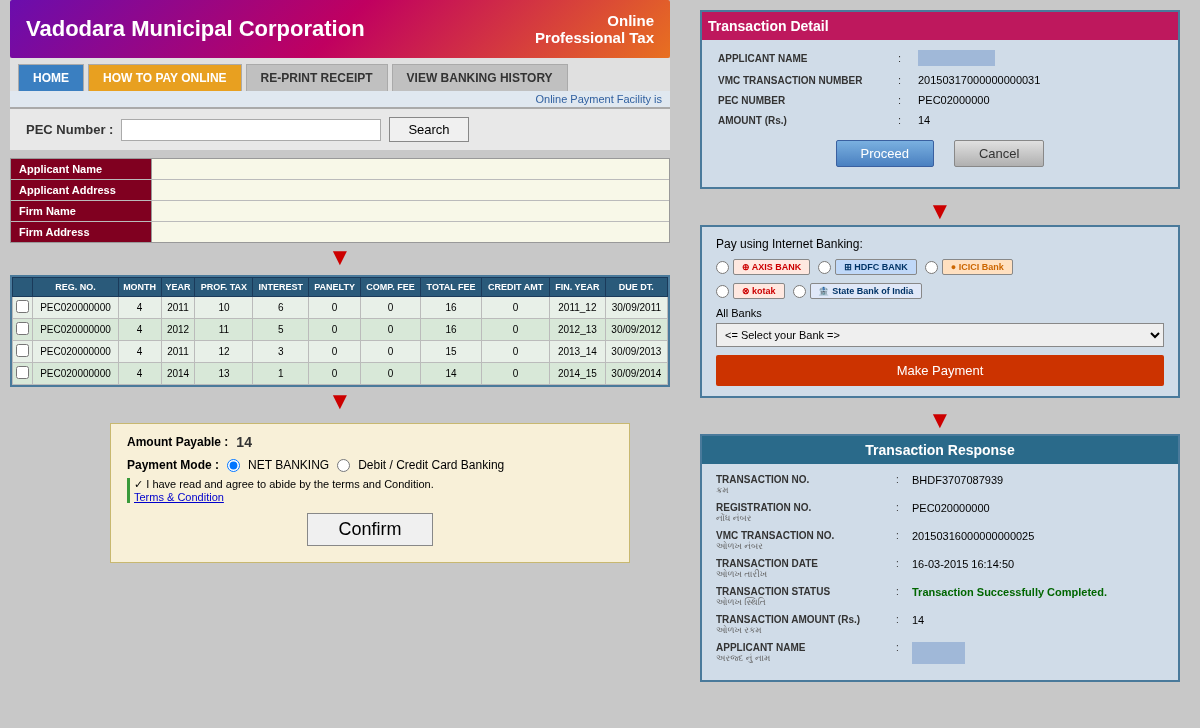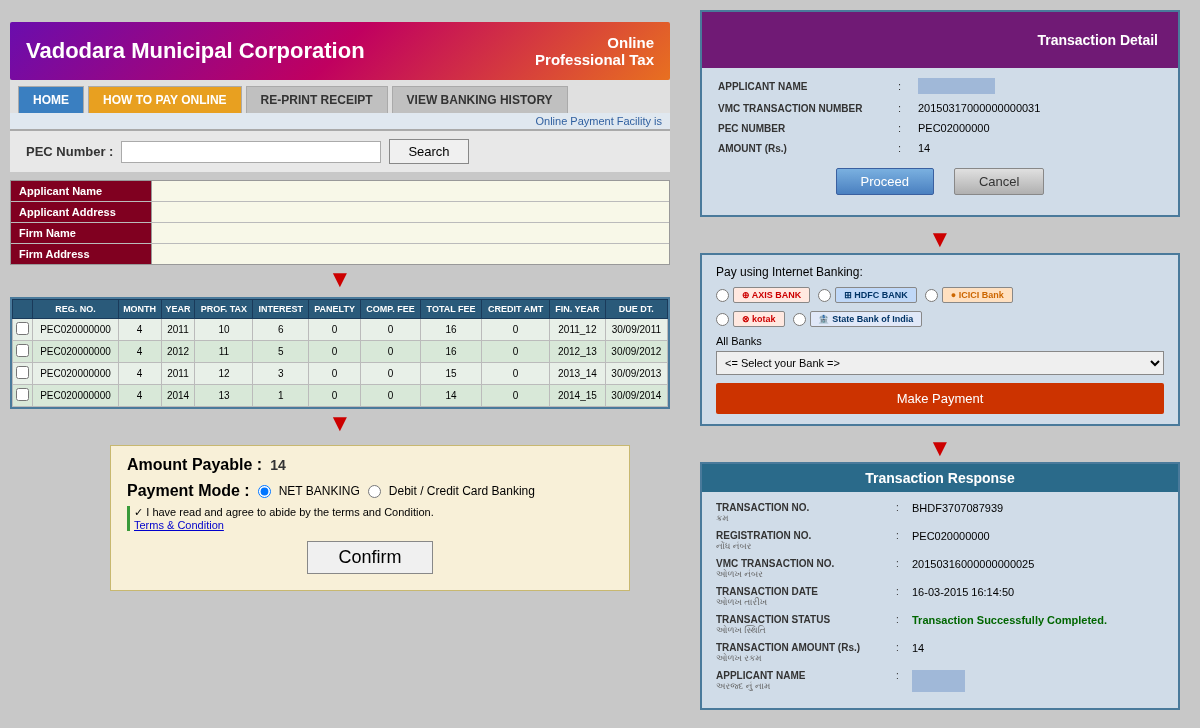--- a/index.html
+++ b/index.html
@@ -10,21 +10,21 @@
       width: 1200px;
       height: 728px;
       overflow: hidden;
       position: relative;
     }
 
     
     .left-panel {
       position: absolute;
       left: 10px;
-      top: 22px;
+      top: 0;
       width: 660px;
     }
 
     
     .header {
       background: linear-gradient(135deg, #6a0dad, #c00060, #e87020);
       padding: 12px 16px;
       display: flex;
       justify-content: space-between;
       align-items: center;
@@ -175,21 +175,21 @@
       margin-left: 100px;
       margin-right: 40px;
     }
     .payment-row {
       display: flex;
       align-items: center;
       gap: 8px;
       margin-bottom: 8px;
     }
     .payment-label {
-      font-size: 16px;
+      font-size: 12px;
       font-weight: bold;
     }
     .payment-value {
       font-size: 14px;
       font-weight: bold;
       color: #333;
     }
     .payment-mode-row {
       display: flex;
       align-items: center;
@@ -225,24 +225,24 @@
     }
 
     
     .transaction-detail {
       background: #d0dce8;
       border: 2px solid #4a7a9b;
       padding: 0;
       margin-bottom: 8px;
     }
     .td-header {
-      background: #701a75;
-      color: white;
-      text-align: right;
-      padding: 20px;
+      background: #be185d;
+      color: white;
+      text-align: left;
+      padding: 6px;
       font-size: 14px;
       font-weight: bold;
     }
     .td-body {
       padding: 10px 16px;
     }
     .td-row {
       display: flex;
       align-items: center;
       margin-bottom: 8px;

